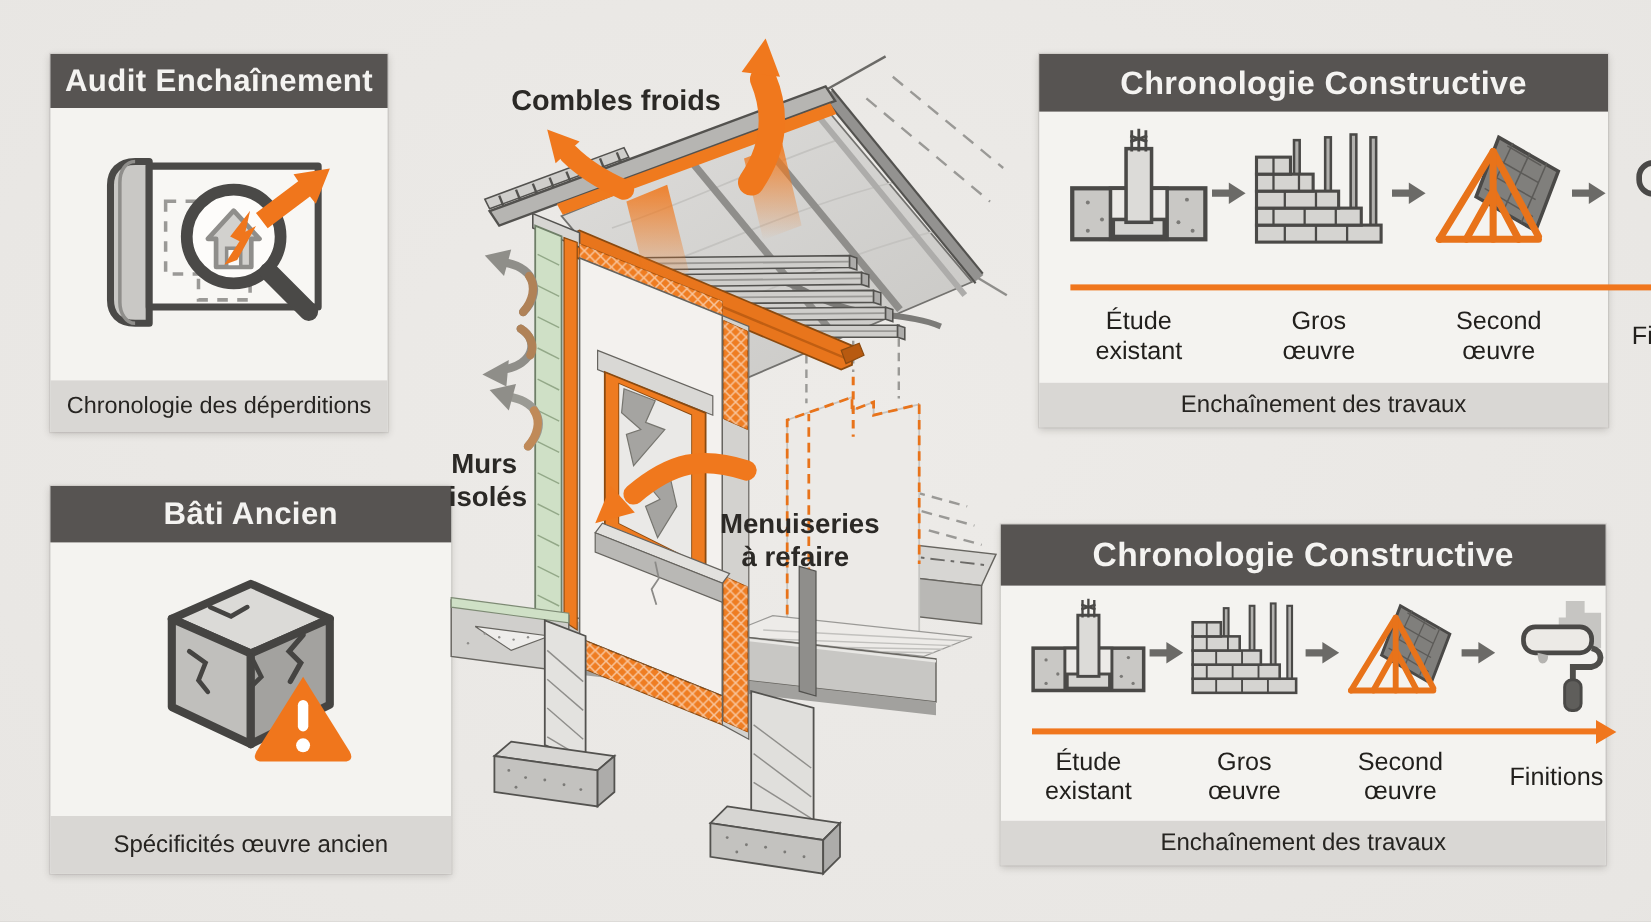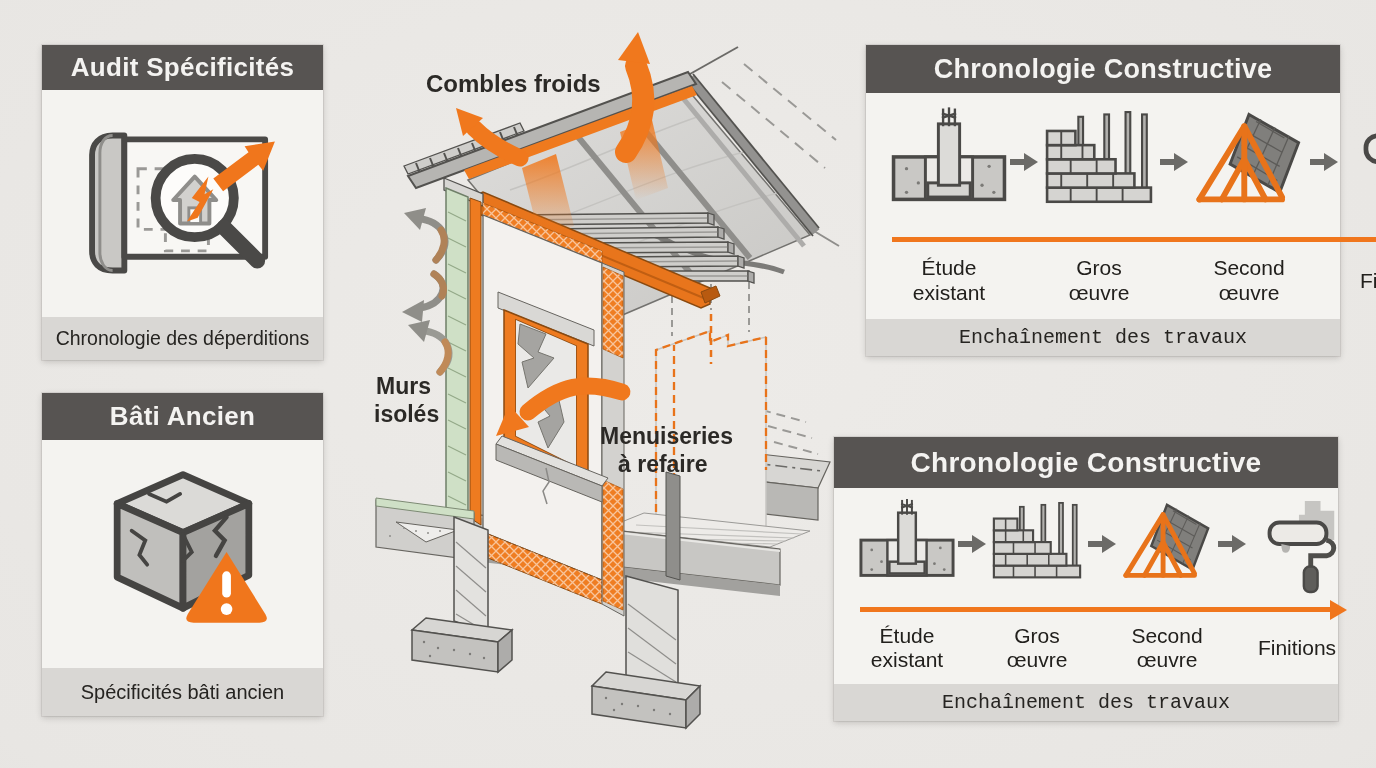--- a/index.html
+++ b/index.html
@@ -7,32 +7,32 @@
          background:radial-gradient(120% 140% at 50% 45%, #edebe8 0%, #e8e6e3 55%, #dcdad6 100%);}
   .panel{position:absolute;background:#f4f3f0;display:flex;flex-direction:column;
          box-shadow:0 2px 6px rgba(60,55,50,.22), 0 0 0 1px rgba(120,115,110,.14);}
   .panel-header{background:#575452;color:#f4f3f1;display:flex;align-items:center;justify-content:center;
          font-weight:bold;letter-spacing:.3px;flex:0 0 auto;}
   .panel-body{flex:1 1 auto;display:flex;align-items:center;justify-content:center;overflow:hidden;}
   .panel-caption{background:#d9d7d4;color:#262421;display:flex;align-items:center;justify-content:center;flex:0 0 auto;}
 
   
   #audit-panel{left:42px;top:45px;width:281px;height:315px;}
-  #bati-panel{left:42px;top:393px;width:281px;height:323px;}
+  #bati-panel{left:42px;top:405px;width:334px;height:323px;}
   #audit-panel .panel-header{height:45px;font-size:26px;}
   #bati-panel .panel-header{height:47px;font-size:26px;}
   #audit-panel .panel-caption{height:43px;font-size:19.5px;}
   #bati-panel .panel-caption{height:48px;font-size:20px;}
 
   
   #chrono-top{left:866px;top:45px;width:474px;height:311px;}
   #chrono-bottom{left:834px;top:437px;width:504px;height:284px;}
   #chrono-top .panel-header{height:48px;font-size:27px;}
   #chrono-bottom .panel-header{height:51px;font-size:28px;}
-  .chrono .panel-caption{height:37px;font-size:20px;font-family:Liberation Mono, monospace;}
+  .chrono .panel-caption{height:37px;font-size:20px;}
   .chrono-body{flex:1 1 auto;display:grid;padding:4px 24px 6px;
       grid-template-columns:1fr 32px 1.05fr 32px 1.2fr 32px 1fr;
       grid-template-rows:auto 18px auto;align-items:center;}
   .step-icon{grid-row:1;justify-self:center;align-self:center;}
   .step-icon svg{display:block;height:118px;width:auto;}
   .compact .step-icon svg{height:98px;}
   .step-arrow{grid-row:1;justify-self:center;align-self:center;}
   .timeline{grid-column:1/-1;grid-row:2;position:relative;height:5px;background:#f0761d;margin:2px 14px 2px 2px;}
   .timeline::after{content:"";position:absolute;right:-15px;top:-7.5px;width:0;height:0;
       border-left:17px solid #f0761d;border-top:10px solid transparent;border-bottom:10px solid transparent;}
@@ -43,21 +43,21 @@
   
   #house-diagram{position:absolute;left:370px;top:20px;width:470px;height:740px;}
   svg text{font-family:"Liberation Sans",sans-serif;}
 </style>
 </head>
 <body>
 
 <div class="stage">
 
   <div class="panel" id="audit-panel">
-    <div class="panel-header">Audit Spécificités</div>
+    <div class="panel-header">Audit Enchaînement</div>
     <div class="panel-body">
       <span>
       <svg width="212" height="176" viewBox="0 0 212 180">
 
         <path d="M34,22 C20,22 13,31 13,42 L13,140 C13,152 20,160 34,160 L46,160 L46,22 Z" fill="#c9c8c5" stroke="#4a4947" stroke-width="6" stroke-linejoin="round"></path>
         <path d="M34,22 C26,22 21,30 21,40 L21,142 C21,151 26,160 34,160" fill="none" stroke="#8f8e8b" stroke-width="3"></path>
         <path d="M46,26 L190,26 L190,146 L46,146 Z" fill="#f8f7f4" stroke="#4a4947" stroke-width="6" stroke-linejoin="round"></path>
 
         <rect x="60" y="56" width="70" height="62" fill="none" stroke="#9a9996" stroke-width="3" stroke-dasharray="9 8"></rect>
         <rect x="88" y="118" width="44" height="22" fill="none" stroke="#9a9996" stroke-width="3" stroke-dasharray="9 8"></rect>
@@ -89,21 +89,21 @@
         <path d="M150,58 l-12,14 l10,10 l-9,16" fill="none" stroke="#454442" stroke-width="4.5" stroke-linecap="round"></path>
         <path d="M52,72 l14,10 l-6,15 l8,10" fill="none" stroke="#454442" stroke-width="4" stroke-linecap="round"></path>
         <path d="M105,76 l9,18 l-9,9" fill="none" stroke="#454442" stroke-width="4" stroke-linecap="round"></path>
 
         <path d="M150,94 L190,158 Q195,167 184,167 L116,167 Q105,167 110,158 Z" fill="#f0761c"></path>
         <rect x="145.5" y="114" width="9" height="27" rx="4.5" fill="#ffffff"></rect>
         <circle cx="150" cy="153" r="6" fill="#ffffff"></circle>
       </svg>
       </span>
     </div>
-    <div class="panel-caption">Spécificités bâti ancien</div>
+    <div class="panel-caption">Spécificités œuvre ancien</div>
   </div>
 
   <svg id="house-diagram" viewBox="0 0 470 740">
     <defs>
       <linearGradient id="fadeDown" x1="0" y1="0" x2="0" y2="1">
         <stop offset="0" stop-color="#f0791e" stop-opacity="0.9"></stop>
         <stop offset="1" stop-color="#f0791e" stop-opacity="0"></stop>
       </linearGradient>
       <linearGradient id="roofGrad" x1="0" y1="0" x2="1" y2="1">
         <stop offset="0" stop-color="#dedddb"></stop>

